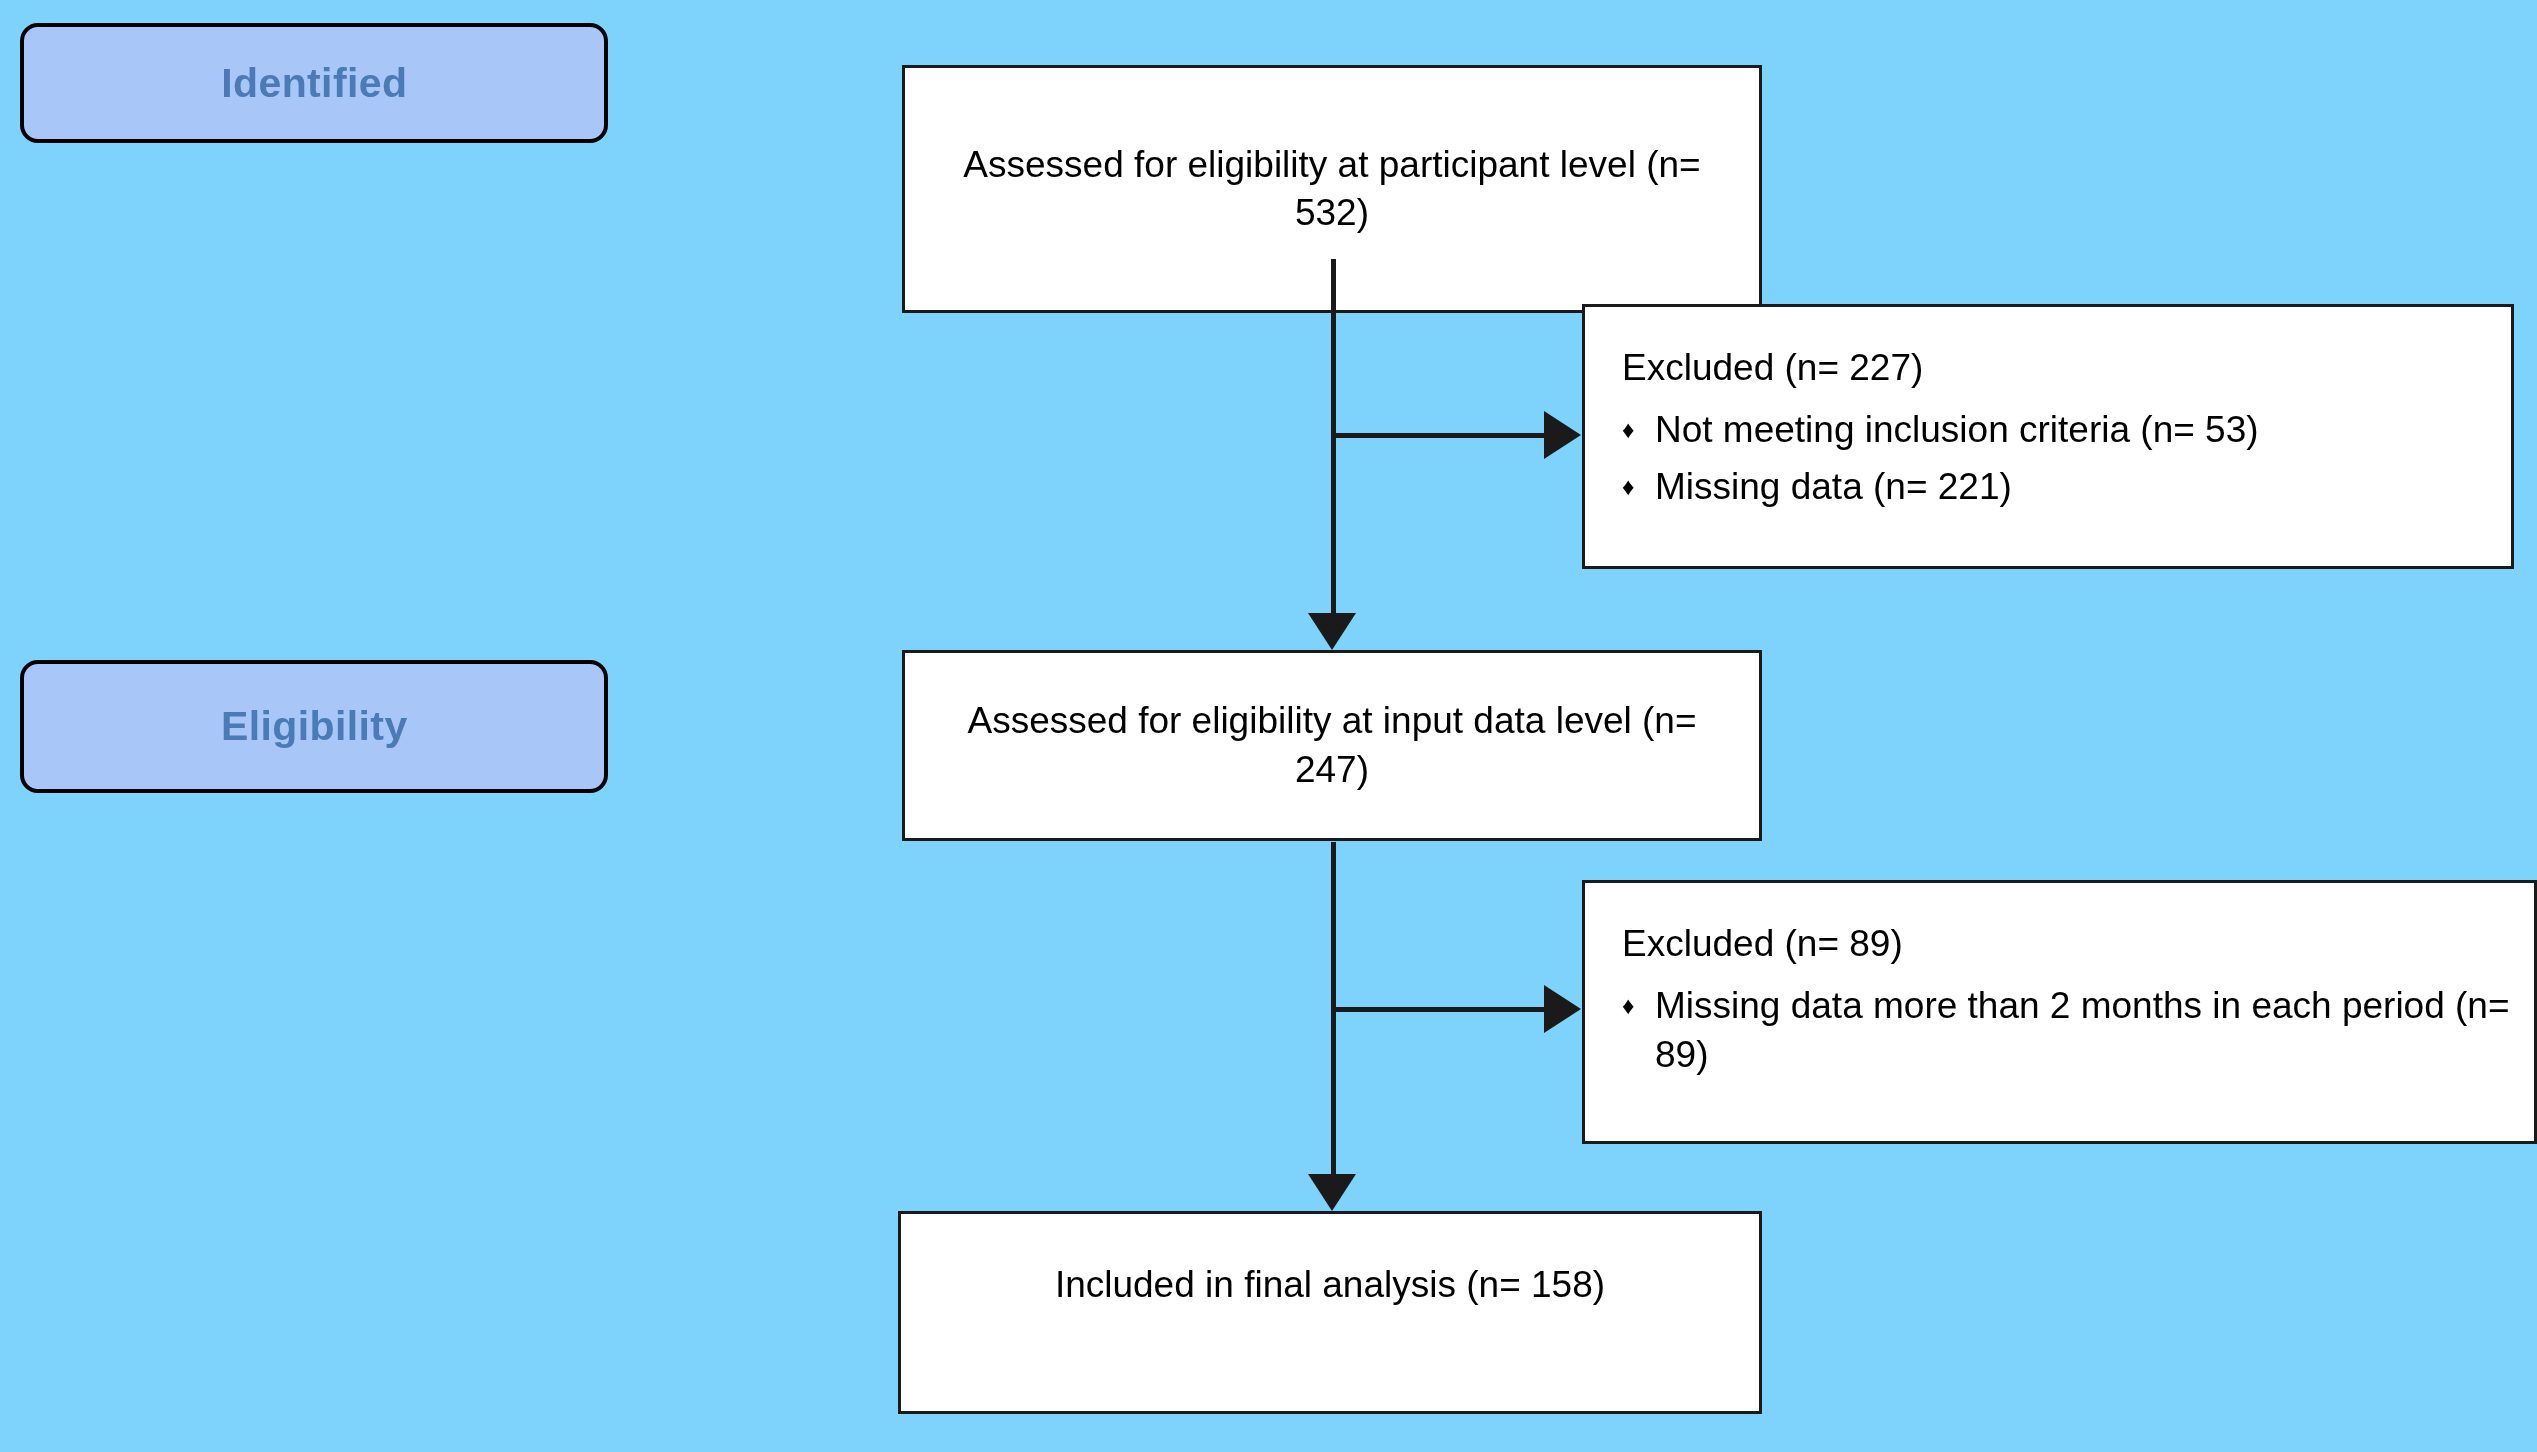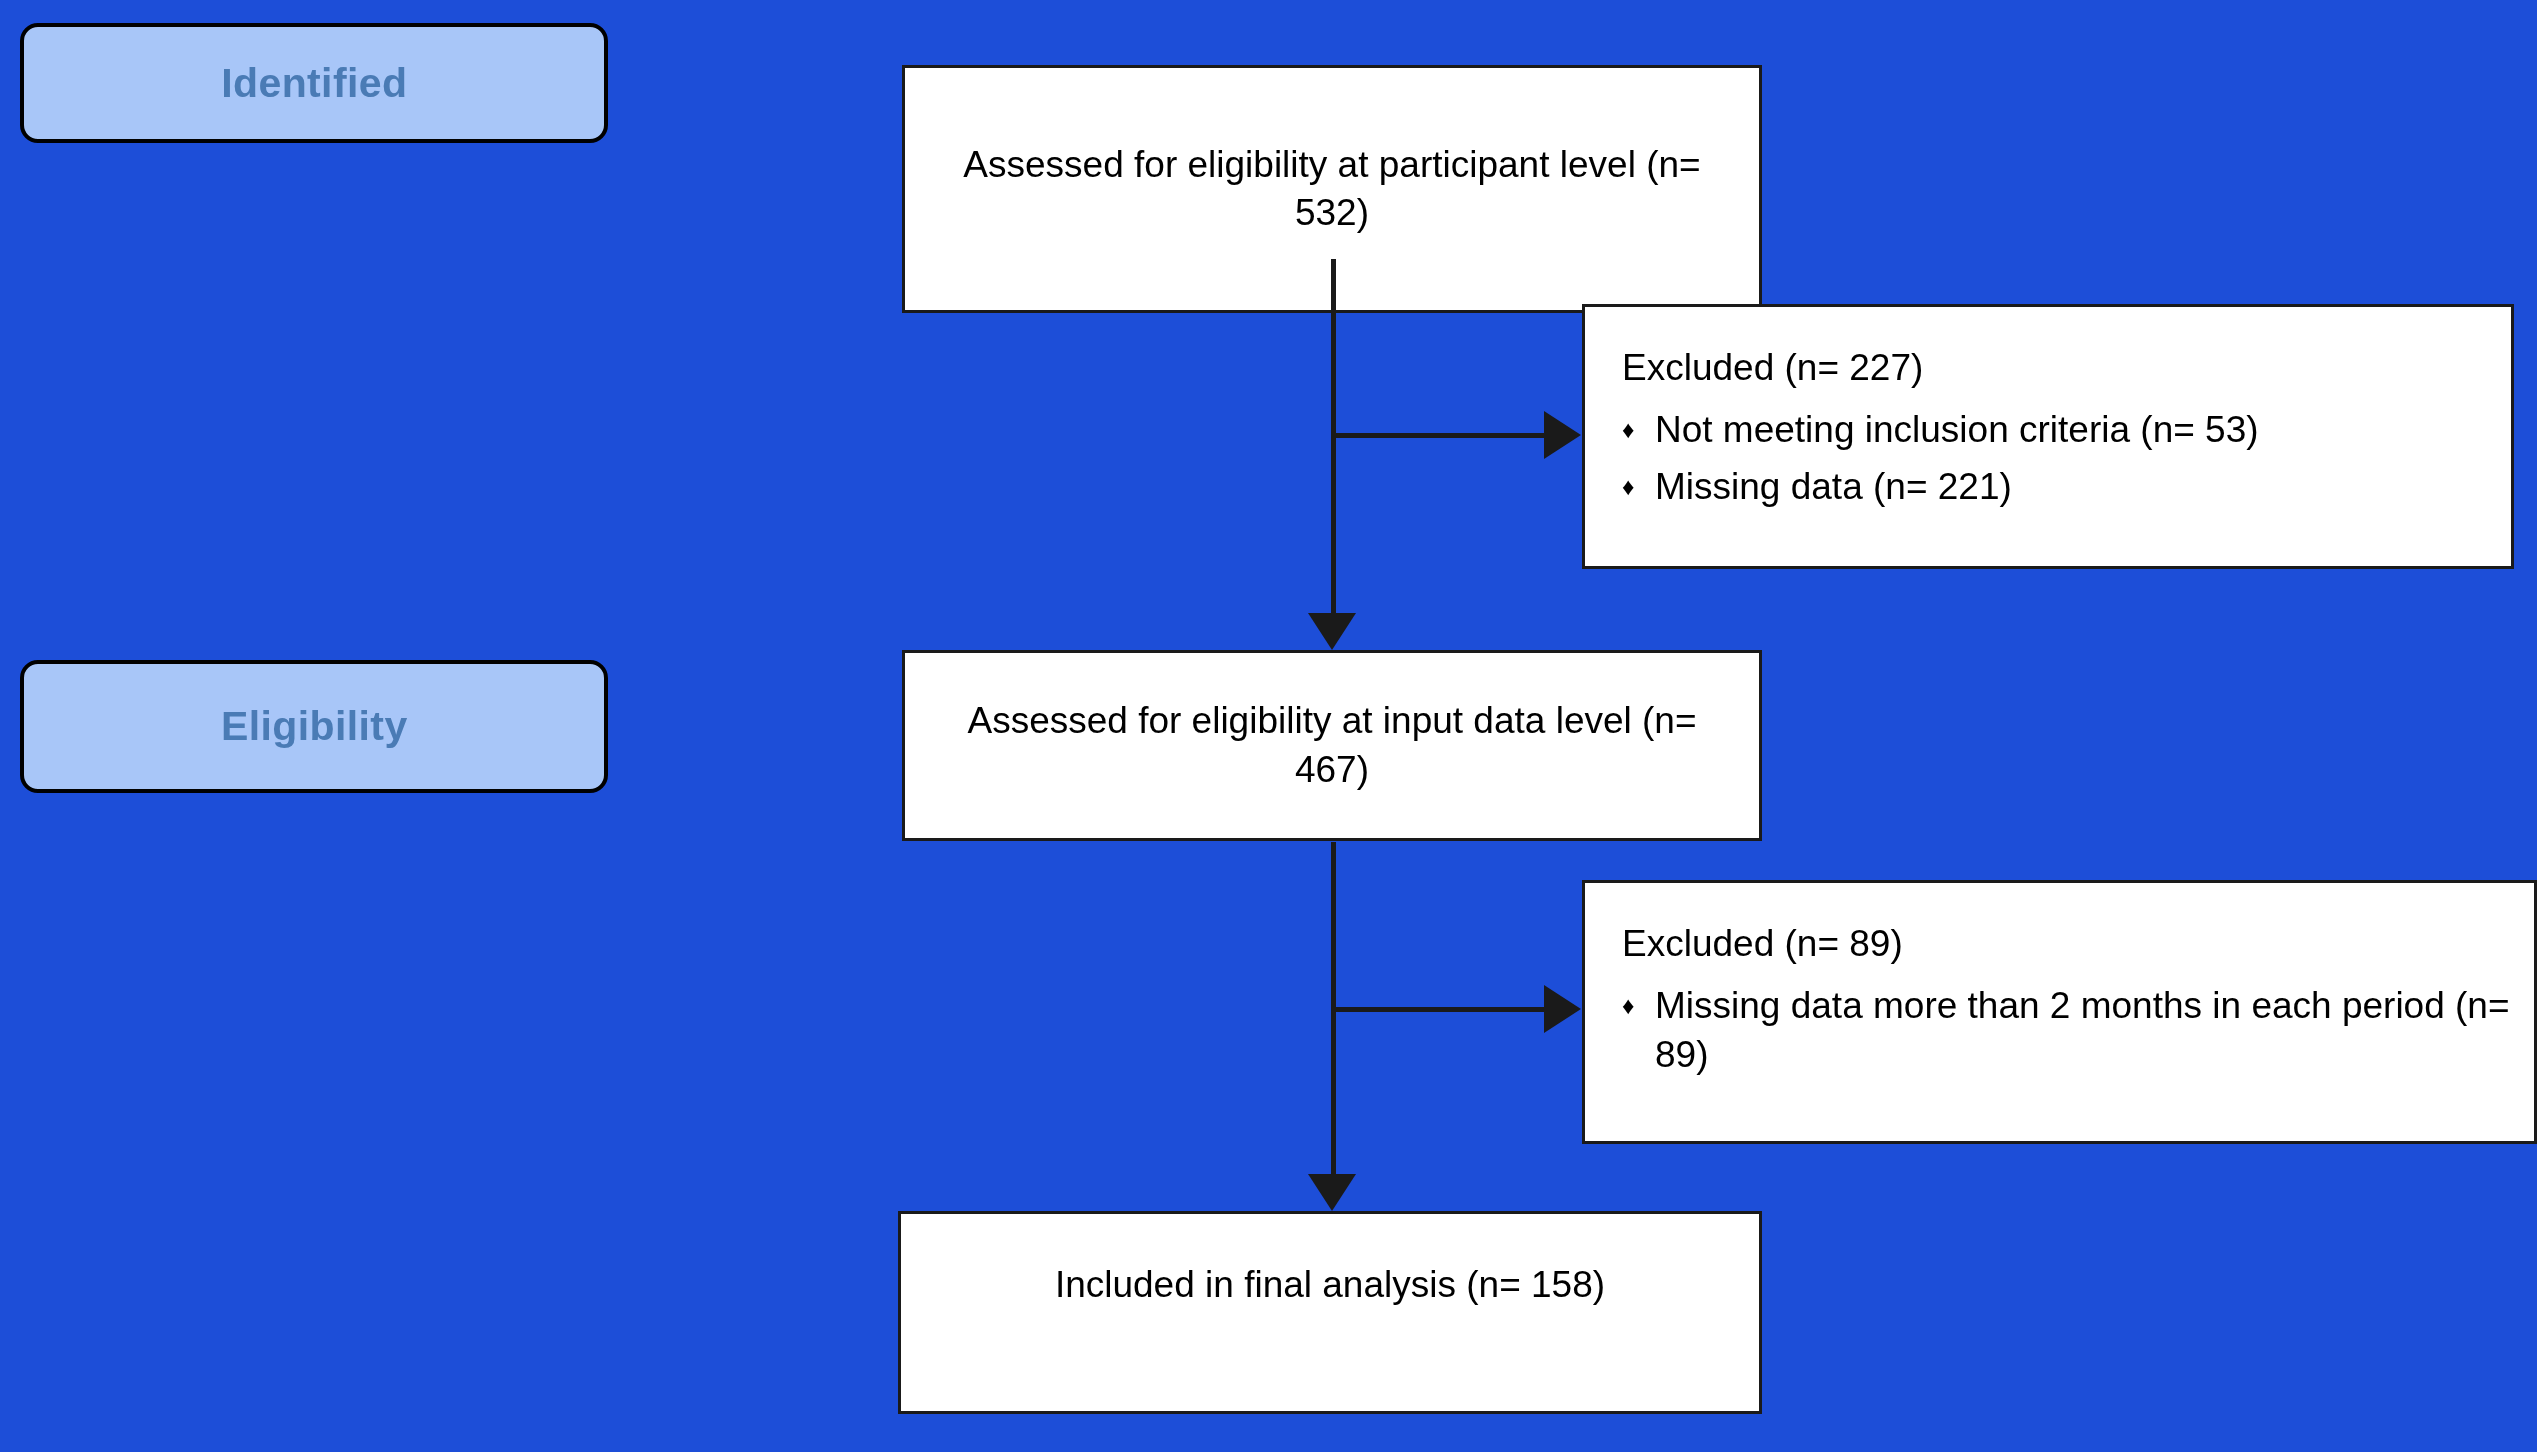--- a/index.html
+++ b/index.html
@@ -8,21 +8,21 @@
     padding: 0;
     background: #ffffff;
   }
   body {
     font-family: "Liberation Sans", sans-serif;
   }
   #canvas {
     position: relative;
     width: 2538px;
     height: 1452px;
-    background: #1d4ed8;
+    background: #7dd3fc;
     overflow: hidden;
   }
 
   
   .stage-label {
     position: absolute;
     left: 20.3px;
     width: 588px;
     box-sizing: border-box;
     background: #a8c6f8;
@@ -153,21 +153,21 @@
   <div class="stage-label" id="stage-eligibility">
     <span>Eligibility</span>
   </div>
 
 
   <div class="flow-box" id="box-participant">
     <span class="box-text">Assessed for eligibility at participant level (n= 532)</span>
   </div>
 
   <div class="flow-box" id="box-inputdata">
-    <span class="box-text">Assessed for eligibility at input data level (n= 467)</span>
+    <span class="box-text">Assessed for eligibility at input data level (n= 247)</span>
   </div>
 
   <div class="flow-box" id="box-included">
     <span class="box-text">Included in final analysis (n= 158)</span>
   </div>
 
   <div class="excluded-box" id="box-excluded-1">
     <span class="excluded-title">Excluded (n= 227)</span>
     <ul class="excluded-list">
       <li>

